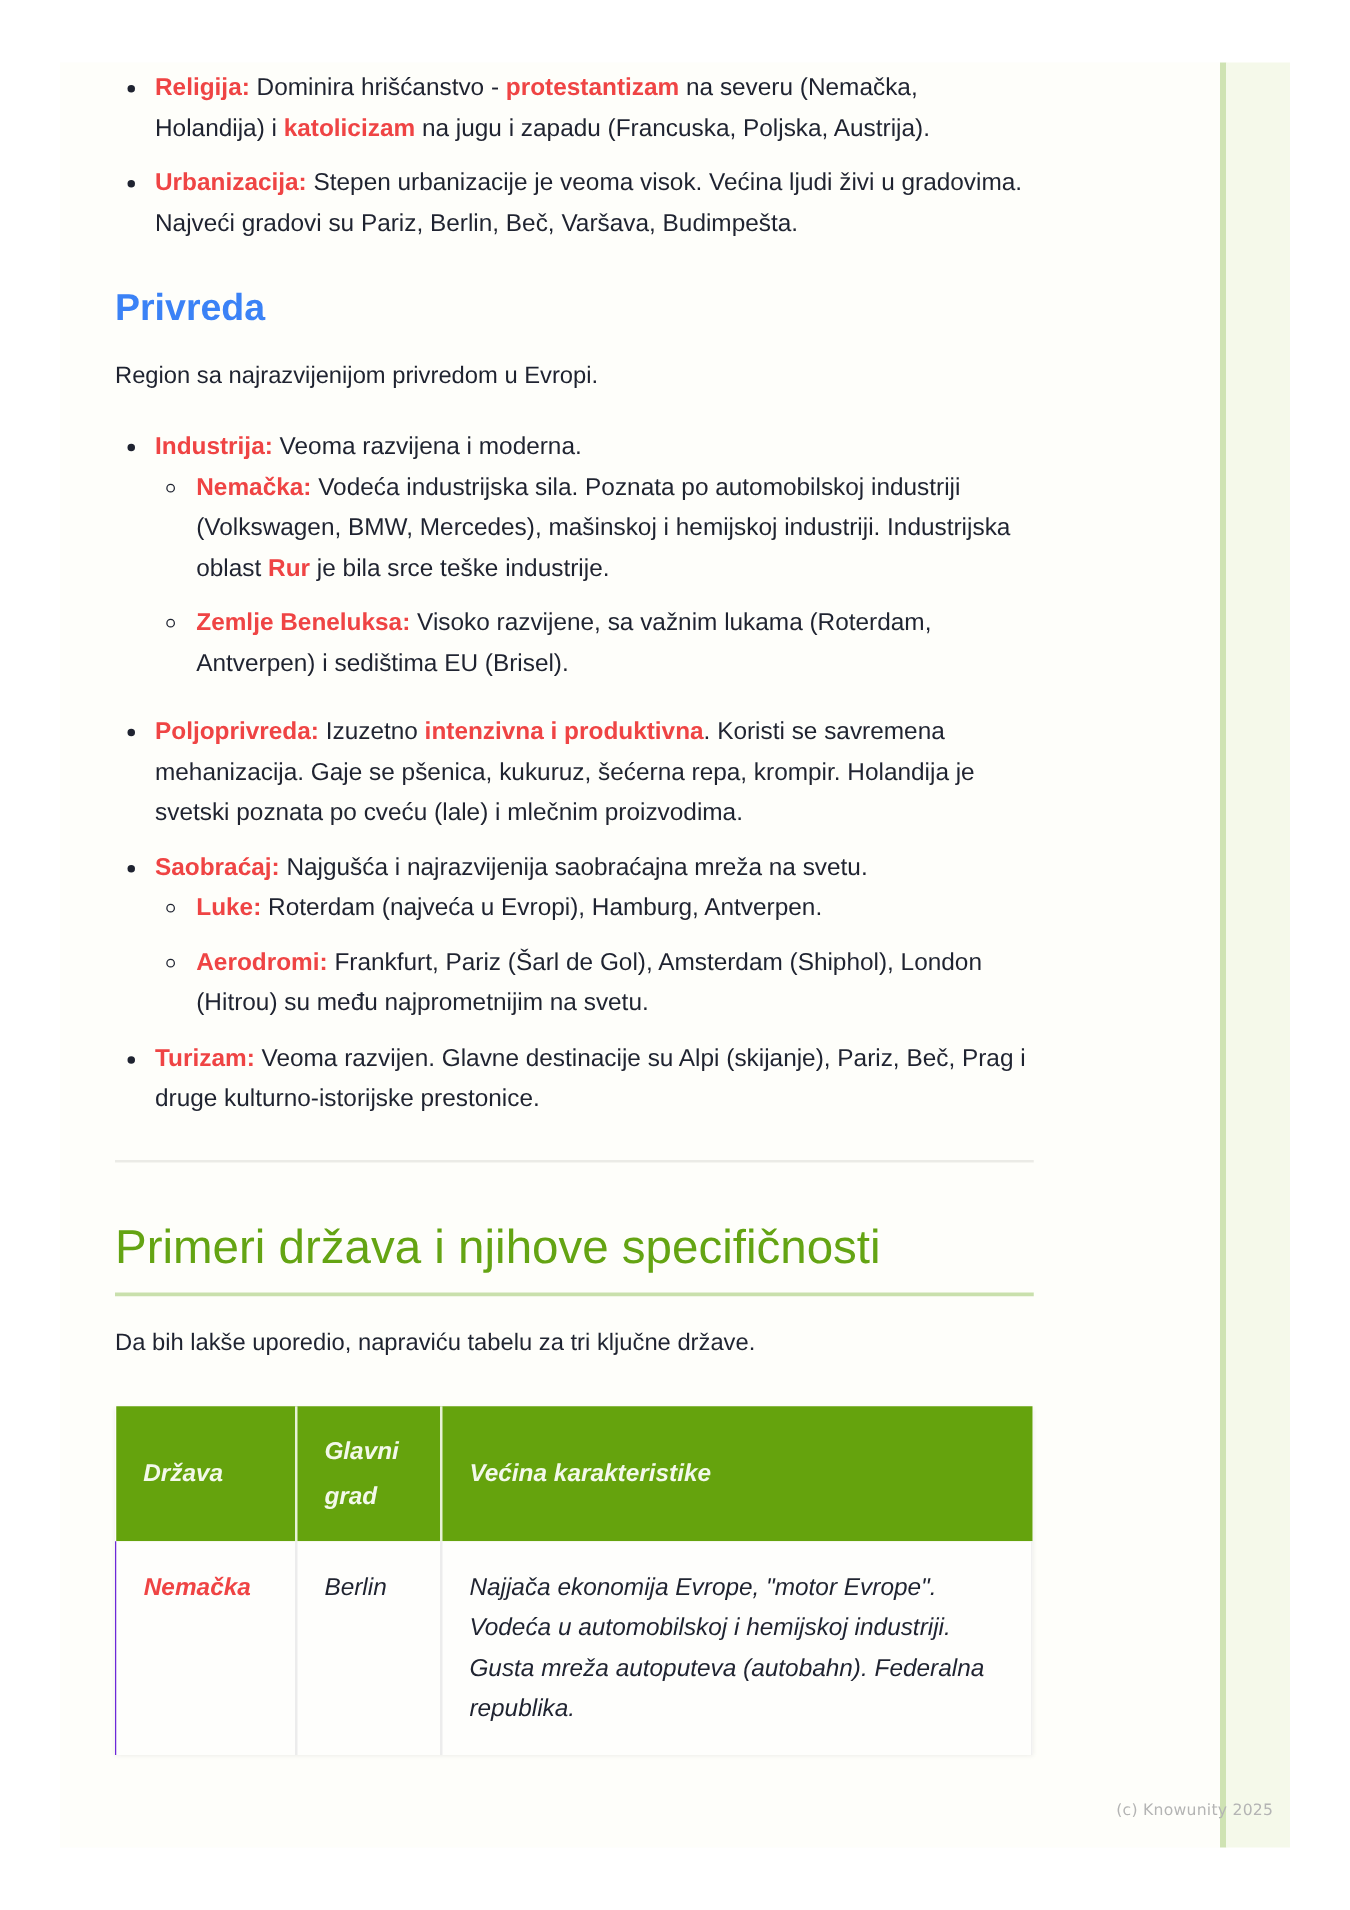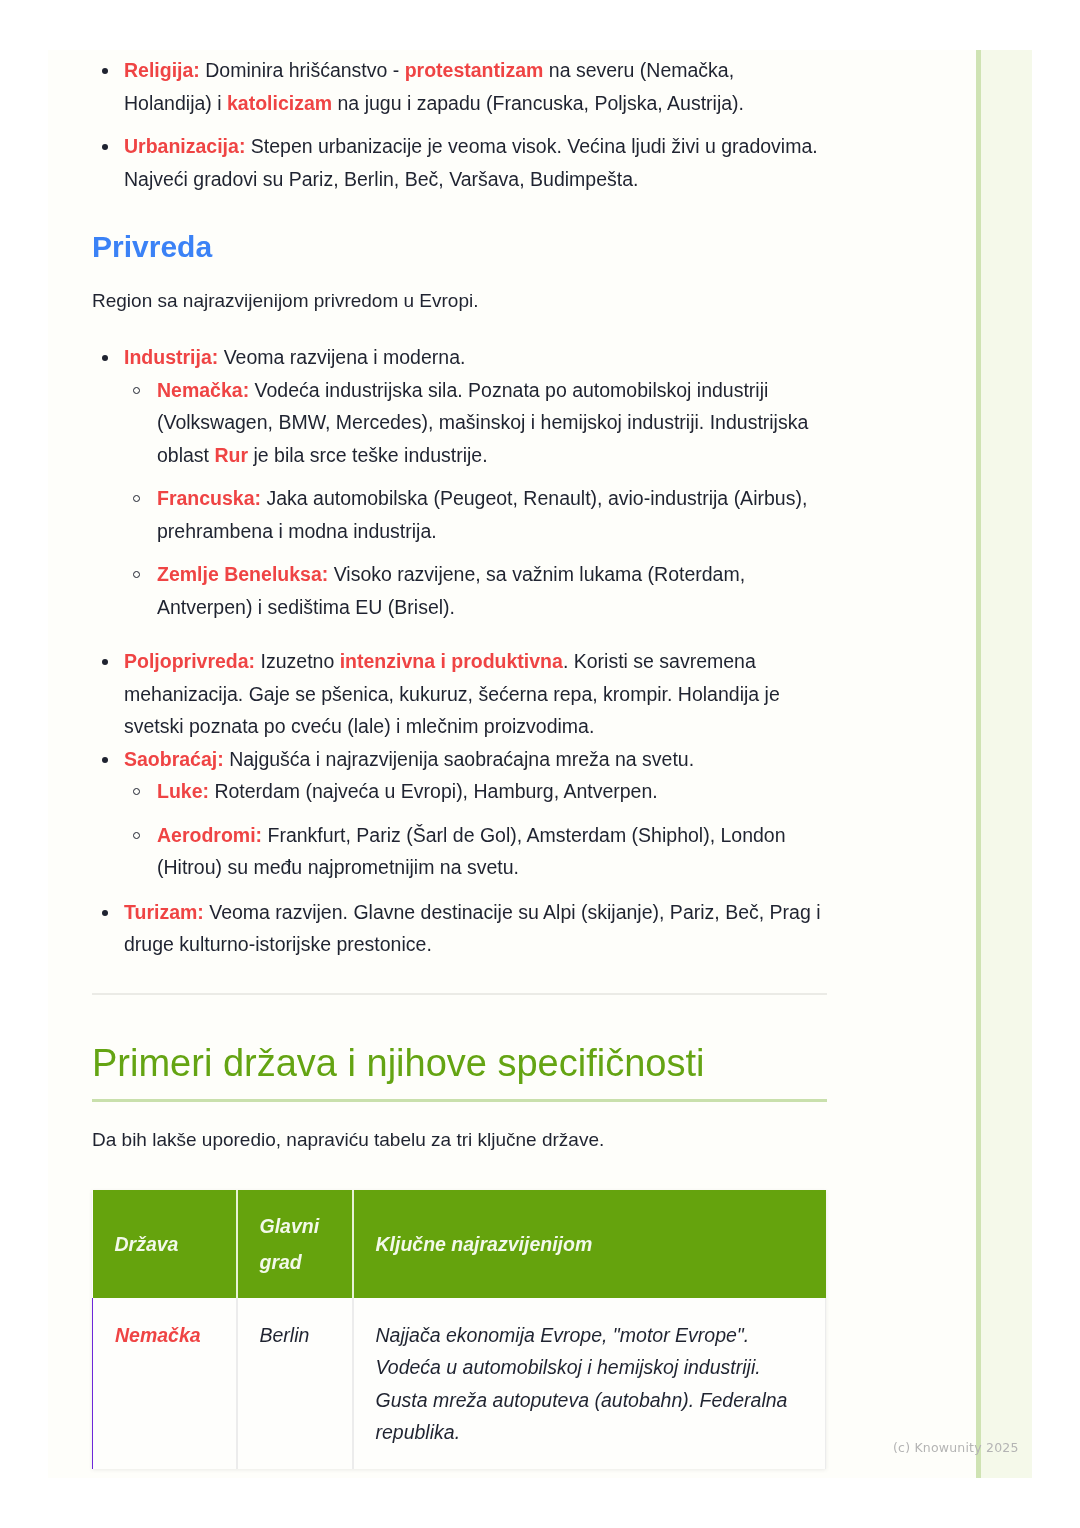--- a/index.html
+++ b/index.html
@@ -177,33 +177,30 @@
 
     <ul class="bullets" style="margin-top: 24px;">
 
       <li>
         <b>Industrija:</b><span> Veoma razvijena i moderna.</span>
         <ul class="sub">
           <li>
             <b>Nemačka:</b><span> Vodeća industrijska sila. Poznata po automobilskoj industriji (Volkswagen, BMW, Mercedes), mašinskoj i hemijskoj industriji. Industrijska oblast </span><b>Rur</b><span> je bila srce teške industrije.</span>
           </li>
           <li style="margin-top: 11px;">
-            <b>Francuska:</b><span> Jaka automobilska (Peugeot, Renault), avio-industrija (Airbus), prehrambena i modna industrija.</span>
-          </li>
-          <li style="margin-top: 11px;">
             <b>Zemlje Beneluksa:</b><span> Visoko razvijene, sa važnim lukama (Roterdam, Antverpen) i sedištima EU (Brisel).</span>
           </li>
         </ul>
       </li>
 
       <li style="margin-top: 22px;">
         <b>Poljoprivreda:</b><span> Izuzetno </span><b>intenzivna i produktivna</b><span>. Koristi se savremena mehanizacija. Gaje se pšenica, kukuruz, šećerna repa, krompir. Holandija je svetski poznata po cveću (lale) i mlečnim proizvodima.</span>
       </li>
 
-      <li style="">
+      <li style="margin-top: 11px;">
         <b>Saobraćaj:</b><span> Najgušća i najrazvijenija saobraćajna mreža na svetu.</span>
         <ul class="sub">
           <li>
             <b>Luke:</b><span> Roterdam (najveća u Evropi), Hamburg, Antverpen.</span>
           </li>
           <li style="margin-top: 11px;">
             <b>Aerodromi:</b><span> Frankfurt, Pariz (Šarl de Gol), Amsterdam (Shiphol), London (Hitrou) su među najprometnijim na svetu.</span>
           </li>
         </ul>
       </li>
@@ -218,21 +215,21 @@
     <h1 class="section" style="margin-top: 46px;">Primeri država i njihove specifičnosti</h1>
     <div class="h1-rule" style="margin-top: 14px;"></div>
 
     <p class="para" style="margin-top: 22px;">Da bih lakše uporedio, napraviću tabelu za tri ključne države.</p>
 
     <table class="countries" style="margin-top: 34px;">
       <thead>
         <tr>
           <th style="width: 99px;">Država</th>
           <th style="width: 70px;">Glavni grad</th>
-          <th>Ključne najrazvijenijom</th>
+          <th>Većina karakteristike</th>
         </tr>
       </thead>
       <tbody>
         <tr>
           <td><b>Nemačka</b></td>
           <td>Berlin</td>
           <td style="padding-bottom: 20px;">Najjača ekonomija Evrope, "motor Evrope". Vodeća u automobilskoj i hemijskoj industriji. Gusta mreža autoputeva (autobahn). Federalna republika.</td>
         </tr>
       </tbody>
     </table>

